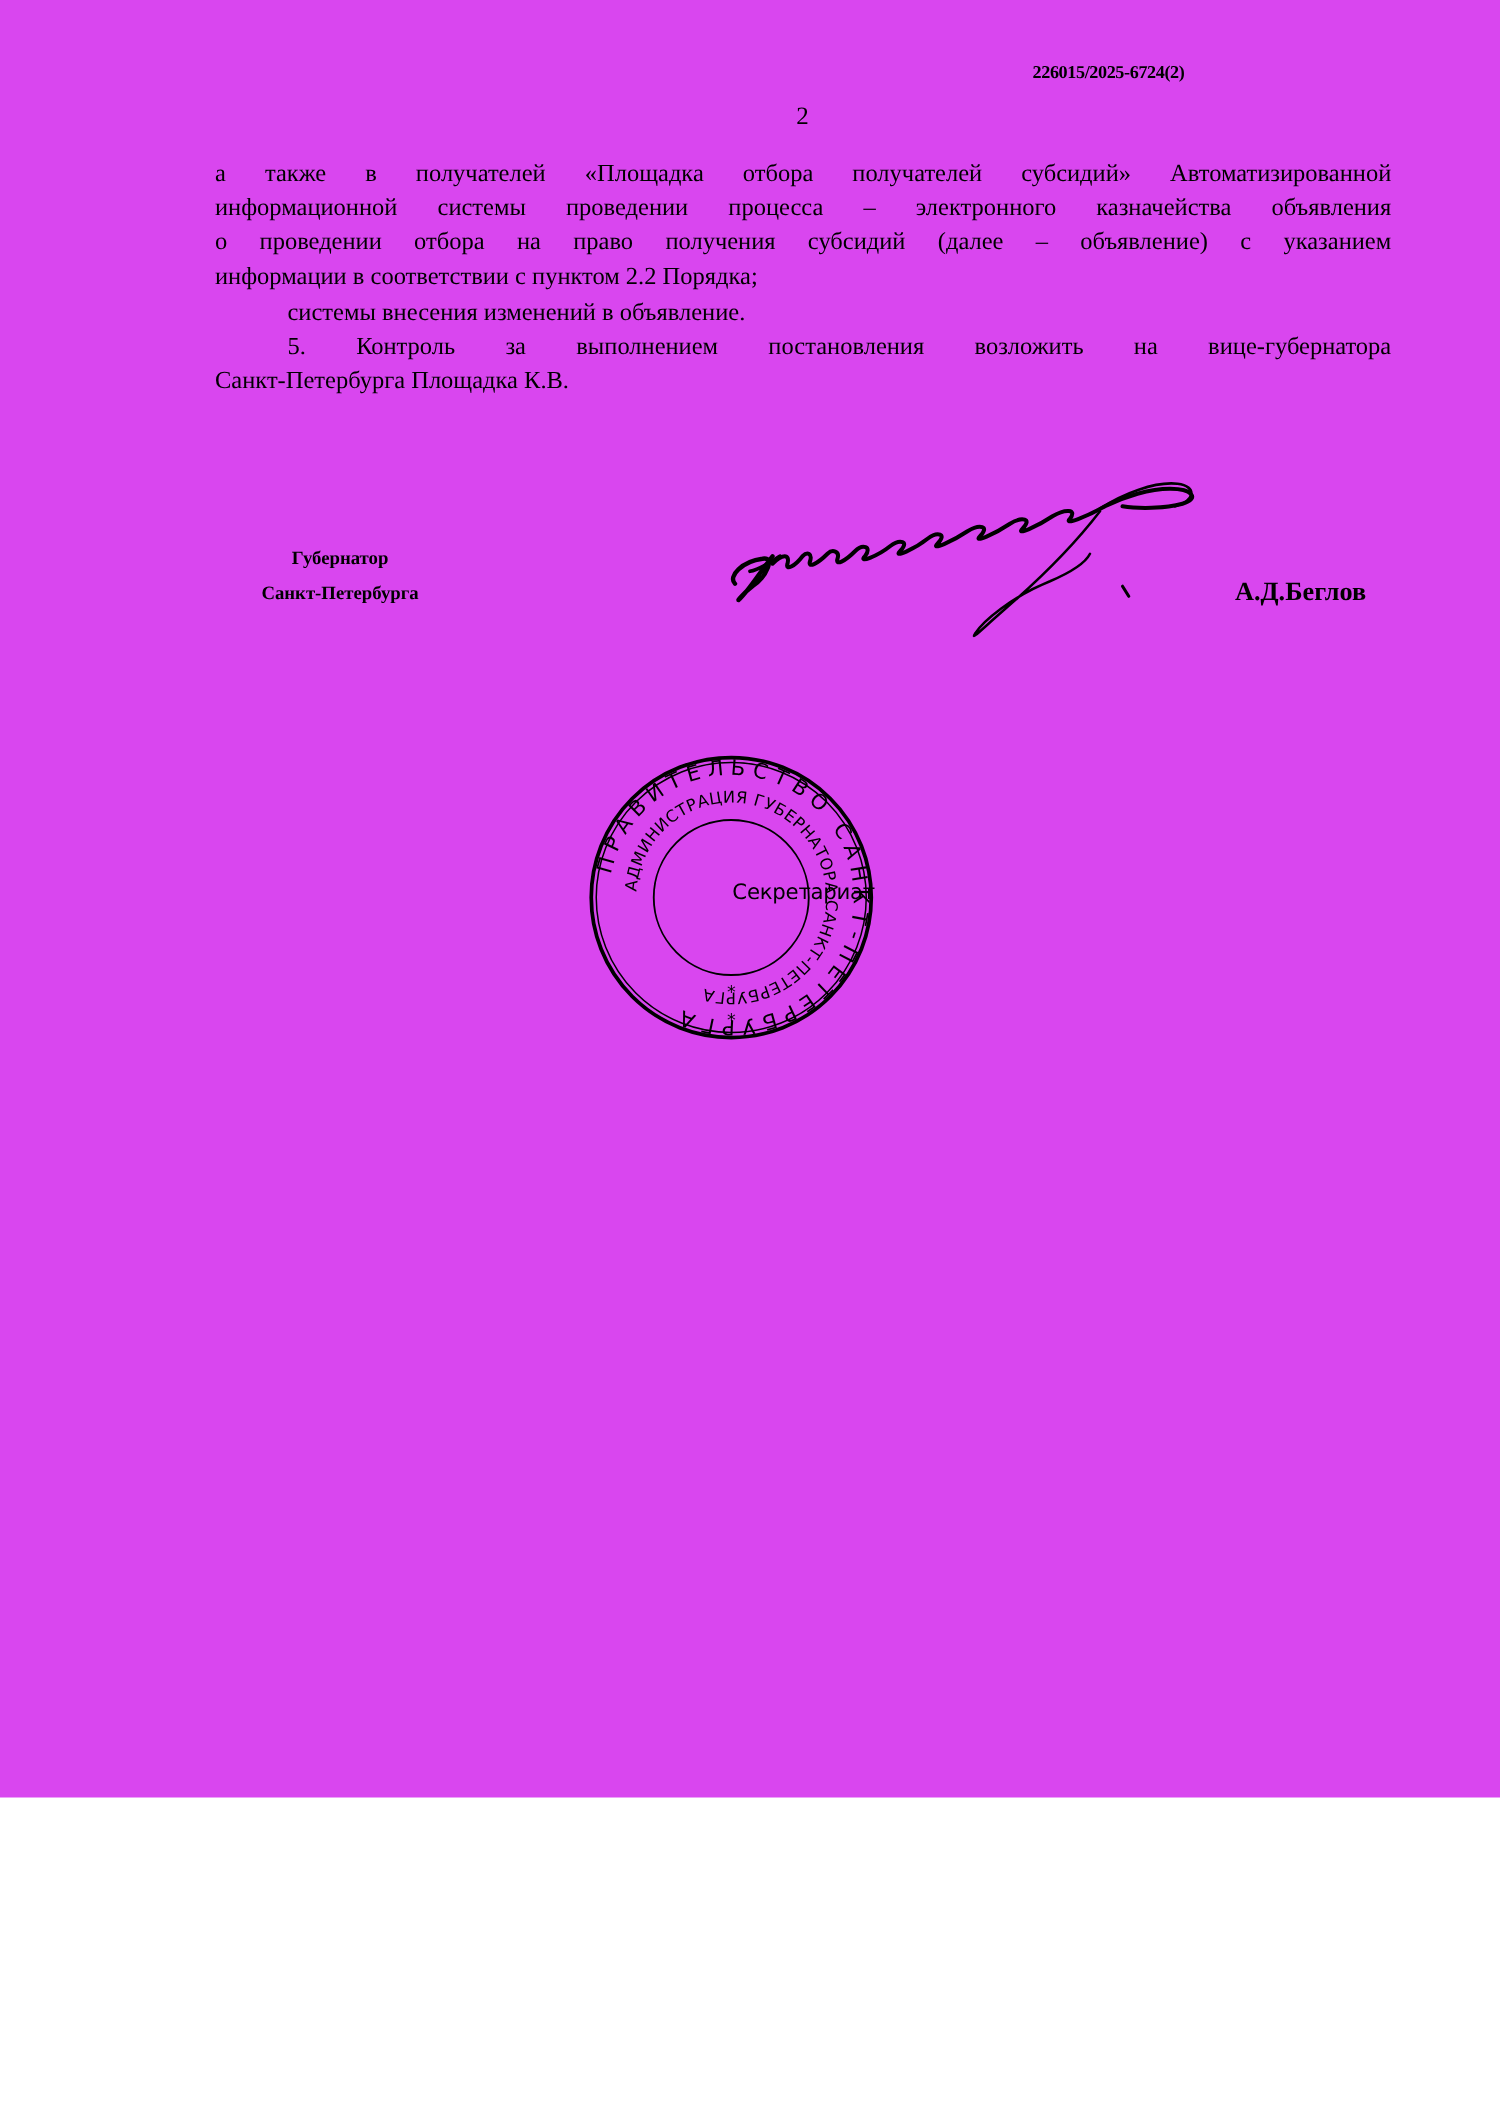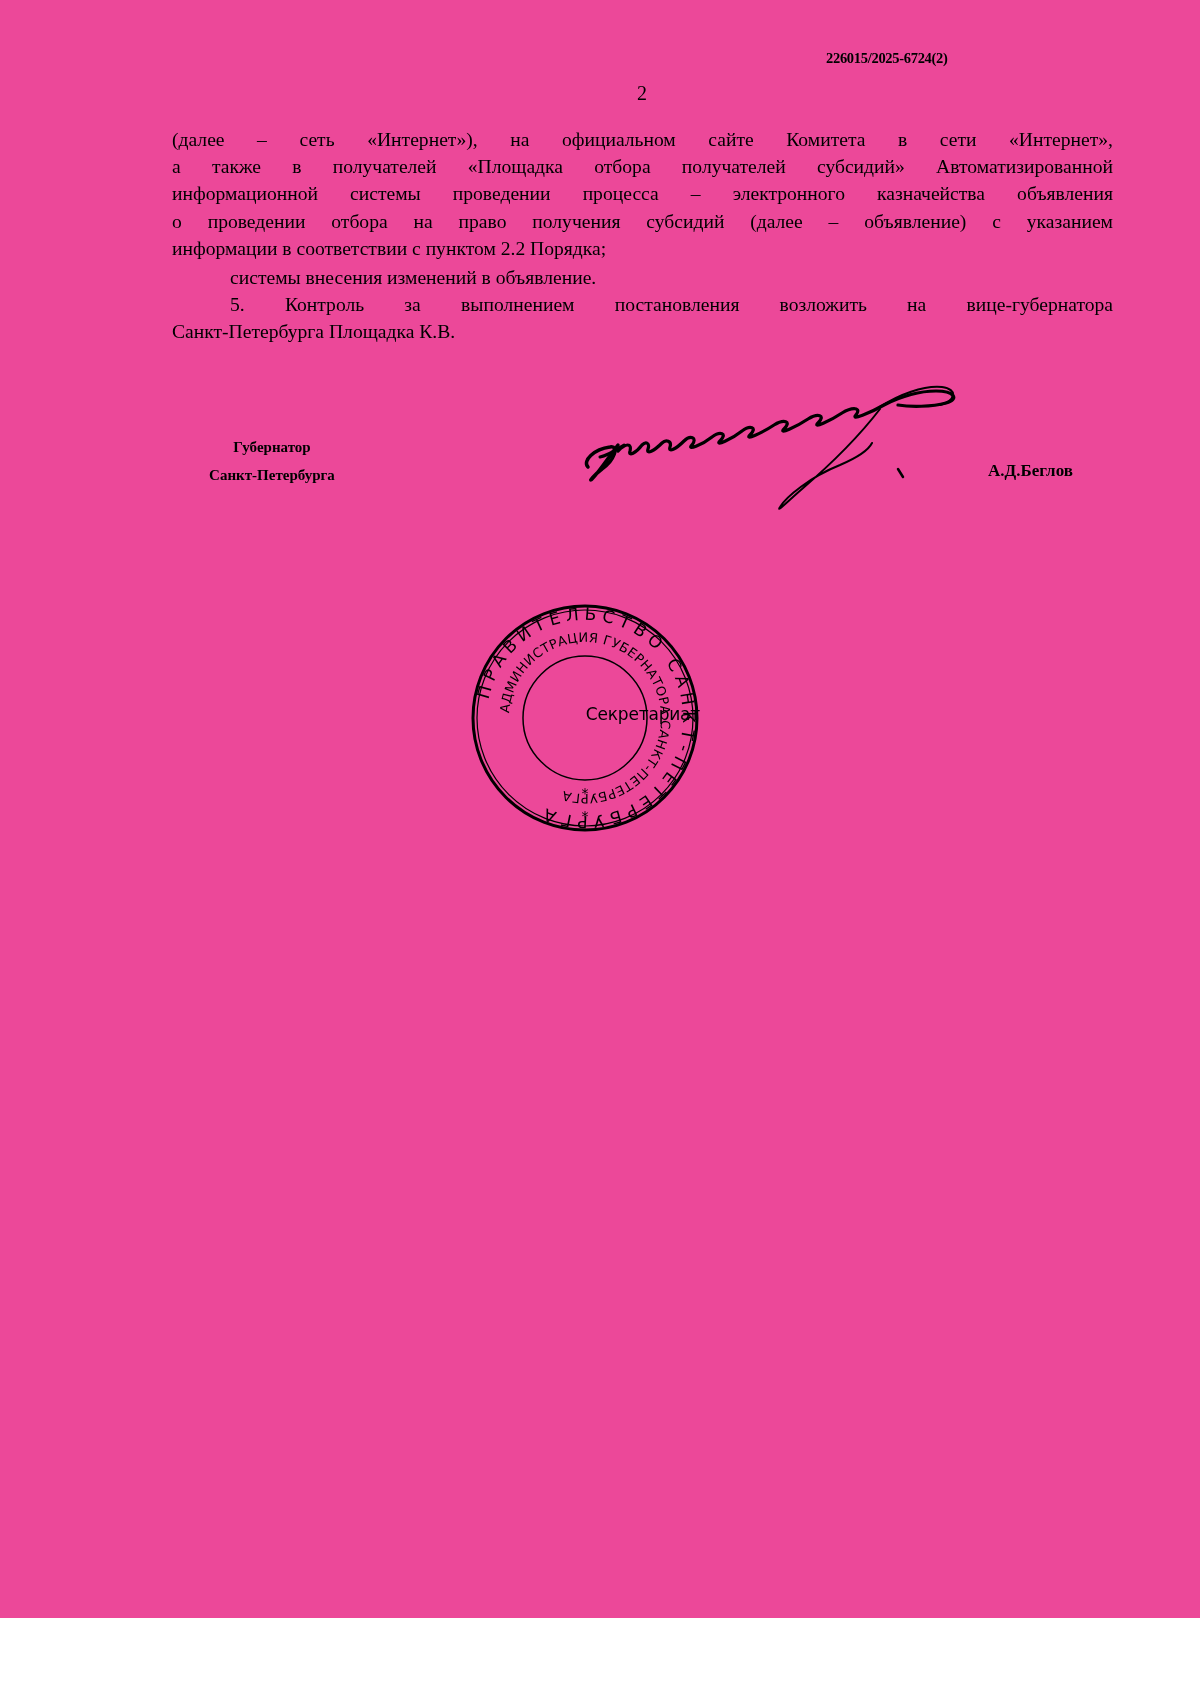--- a/index.html
+++ b/index.html
@@ -1,42 +1,41 @@
 <!DOCTYPE html>
 <html><head>
   <meta charset="utf-8">
   <style>
     html, body { margin: 0; padding: 0; background: #ffffff; }
     body { width: 1200px; height: 1696px; position: relative; overflow: hidden; color: #000; }
-    .page { position: absolute; left: 0; top: 0; width: 1200px; height: 1618px; background: #ec4899; }
+    .page { position: absolute; left: 0; top: 0; width: 1200px; height: 1438px; background: #d946ef; }
     .serif { font-family: "Liberation Serif", "DejaVu Serif", serif; }
     .doc-id { position: absolute; left: 826px; top: 50px; font-size: 14.5px; font-weight: bold; letter-spacing: -0.3px; }
     .page-num { position: absolute; left: 600px; width: 84px; top: 82px; text-align: center; font-size: 20px; }
     .body-text { position: absolute; left: 172px; top: 126px; width: 941px; font-size: 19.6px; line-height: 27.2px; }
     .body-text .line { display: block; white-space: nowrap; height: 27.2px; }
     .body-text .line.justify { text-align: justify; text-align-last: justify; white-space: normal; }
     .body-text .line.indent { padding-left: 58px; }
     .body-text .gap { height: 2px; }
     .sig-title { position: absolute; left: 172px; top: 433px; width: 200px; font-size: 15px; font-weight: bold; line-height: 28px; text-align: center; }
-    .sig-name { position: absolute; left: 988px; top: 461px; font-size: 17px; font-weight: bold; }
+    .sig-name { position: absolute; left: 988px; top: 461px; font-size: 21px; font-weight: bold; }
     .signature { position: absolute; left: 580px; top: 385px; width: 410px; height: 132px; }
     .stamp { position: absolute; left: 470px; top: 603px; width: 230px; height: 230px; }
     .stamp-center { position: absolute; left: 470px; top: 704px; width: 230px; text-align: right; font-family: "DejaVu Sans", "Liberation Sans", sans-serif; font-size: 17px; letter-spacing: -0.2px; }
   </style>
 </head>
 <body>
 
 <div class="page">
 
   <div class="doc-id serif">226015/2025-6724(2)</div>
 
   <div class="page-num serif">2</div>
 
   <div class="body-text serif">
-    <span class="line justify">(далее – сеть «Интернет»), на официальном сайте Комитета в сети «Интернет»,</span>
     <span class="line justify">а также в получателей «Площадка отбора получателей субсидий» Автоматизированной</span>
     <span class="line justify">информационной системы проведении процесса – электронного казначейства объявления</span>
     <span class="line justify">о проведении отбора на право получения субсидий (далее – объявление) с указанием</span>
     <span class="line">информации в соответствии с пунктом 2.2 Порядка;</span>
     <div class="gap"></div>
     <span class="line indent">системы внесения изменений в объявление.</span>
     <span class="line justify indent">5. Контроль за выполнением постановления возложить на вице-губернатора</span>
     <span class="line">Санкт-Петербурга Площадка К.В.</span>
   </div>
 

